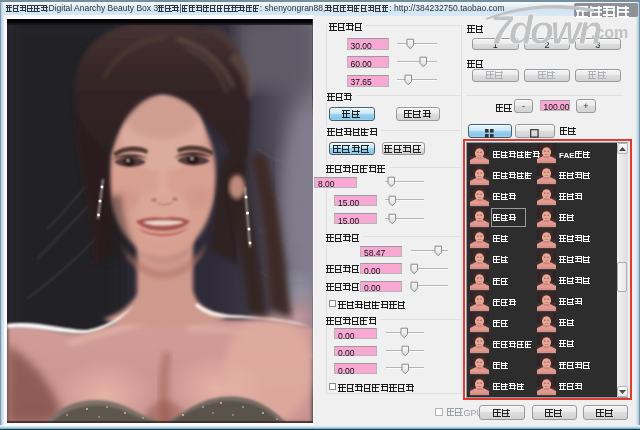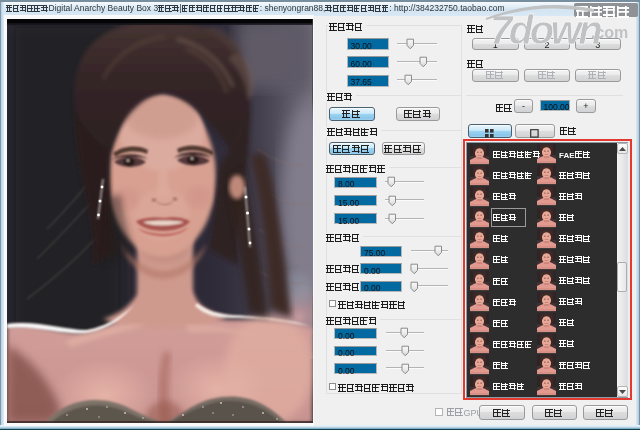--- a/index.html
+++ b/index.html
@@ -21,21 +21,21 @@
 .zy{width:7.5px;height:8px;margin:0 1px 0 0;color:#9aa0a6}
 .zw{width:7px;height:7px;margin:0 1px 0 0;color:#fff}
 .zm{width:12px;height:12px;margin:1.5px 1.5px 0 0;color:#fff;background-size:100% 2px,100% 1.7px,100% 2px,1.7px 100%,1.7px 100%!important}
 .lbl{position:absolute;height:9px;white-space:nowrap}
 .btn{position:absolute;border:1px solid #999a9b;border-radius:3px;
 background:linear-gradient(#f3f3f3,#ebebeb 45%,#dddddd 50%,#d1d2d4);
 box-shadow:inset 0 1px 0 #fcfcfc;text-align:center;font-size:9px;color:#1c1c1c;white-space:nowrap}
 .btnb{position:absolute;border:1px solid #49616e;border-radius:3px;
 background:linear-gradient(#e9f6fc,#cbe9f9 45%,#9ed4f0 50%,#8ac6ea 85%,#9ccfee);
 box-shadow:inset 0 1px 0 #f6fbfe;text-align:center;font-size:9px;color:#10303c;white-space:nowrap}
-.fld{position:absolute;background:#0369a1;border:1px solid #b6b6b6;border-top-color:#9a9a9a;
+.fld{position:absolute;background:#f9a8d4;border:1px solid #b6b6b6;border-top-color:#9a9a9a;
 font-size:8.5px;color:#111;padding:1.5px 0 0 3px;white-space:nowrap}
 .cb{position:absolute;background:#fff;border:1px solid #8d8d8d;width:7px;height:7px}
 .trk{position:absolute;height:2px;border-top:1px solid #b4b4b4;border-bottom:1px solid #fbfbfb}
 .gln{position:absolute;background:#e0e0e0}
 svg.th{position:absolute;overflow:visible}
 </style></head><body>
 <div id="win">
 
 <div class="abs" style="left:1px;top:1px;width:638px;height:428px;background:#f0f0f0"></div>
 <div class="abs" style="left:1px;top:1px;width:638px;height:14.5px;background:linear-gradient(#fbfdfe,#e7f1fa 30%,#d3e4f2 60%,#d9e8f4)"></div>
@@ -258,37 +258,37 @@
 <svg class="abs" width="9" height="12" style="left:404.0px;top:74.4px">
       <path d="M1 1.2 h6.5 v6.2 l-3.25 3.4 l-3.25 -3.4 z" fill="url(#gthumb)" stroke="#8c8c8c" stroke-width="1"></path>
     </svg>
 <div class="lbl" style="left:327px;top:91.5px"><i class="z z9"></i><i class="z z9"></i><i class="z z9"></i></div>
 <div class="btnb" style="left:328.5px;top:107px;width:46.5px;height:13.5px;padding-top:1.75px;font-size:9px"><i class="z zbt"></i><i class="z zbt"></i></div>
 <div class="btn" style="left:396px;top:107px;width:44px;height:13.5px;padding-top:1.75px;font-size:9px"><i class="z zbt"></i><i class="z zbt"></i><i class="z zbt"></i></div>
 <div class="lbl" style="left:327px;top:127px"><i class="z z9"></i><i class="z z9"></i><i class="z z9"></i><i class="z z9"></i><i class="z z9"></i><i class="z z9"></i></div>
 <div class="btnb" style="left:328.5px;top:142px;width:46.5px;height:13px;padding-top:1.5px;font-size:9px"><i class="z zbt"></i><i class="z zbt"></i><i class="z zbt"></i><i class="z zbt"></i></div>
 <div class="btn" style="left:381.5px;top:142px;width:43px;height:13px;padding-top:1.5px;font-size:9px"><i class="z zbt"></i><i class="z zbt"></i><i class="z zbt"></i><i class="z zbt"></i></div>
 <div class="lbl" style="left:326px;top:163.5px"><i class="z z9"></i><i class="z z9"></i><i class="z z9"></i><i class="z z9"></i><i class="z z9"></i><i class="z z9"></i><i class="z z9"></i></div>
-<div class="fld" style="left:334px;top:176.5px;width:43px;height:11px">8.00</div>
+<div class="fld" style="left:314px;top:176.5px;width:43px;height:11px">8.00</div>
 <div class="trk" style="left:385px;top:181px;width:38.5px"></div>
 <svg class="abs" width="9" height="12" style="left:386.8px;top:176.4px">
       <path d="M1 1.2 h6.5 v6.2 l-3.25 3.4 l-3.25 -3.4 z" fill="url(#gthumb)" stroke="#8c8c8c" stroke-width="1"></path>
     </svg>
 <div class="fld" style="left:334px;top:195px;width:43px;height:11px">15.00</div>
 <div class="trk" style="left:385px;top:199.4px;width:38.5px"></div>
 <svg class="abs" width="9" height="12" style="left:387.5px;top:194.8px">
       <path d="M1 1.2 h6.5 v6.2 l-3.25 3.4 l-3.25 -3.4 z" fill="url(#gthumb)" stroke="#8c8c8c" stroke-width="1"></path>
     </svg>
 <div class="fld" style="left:334px;top:213px;width:43px;height:11px">15.00</div>
 <div class="trk" style="left:385px;top:217.6px;width:38.5px"></div>
 <svg class="abs" width="9" height="12" style="left:387.8px;top:213.0px">
       <path d="M1 1.2 h6.5 v6.2 l-3.25 3.4 l-3.25 -3.4 z" fill="url(#gthumb)" stroke="#8c8c8c" stroke-width="1"></path>
     </svg>
 <div class="lbl" style="left:326px;top:232.5px"><i class="z z9"></i><i class="z z9"></i><i class="z z9"></i><i class="z z9"></i></div>
-<div class="fld" style="left:360px;top:245.5px;width:41.5px;height:11.5px">75.00</div>
+<div class="fld" style="left:360px;top:245.5px;width:41.5px;height:11.5px">58.47</div>
 <div class="trk" style="left:411px;top:250px;width:37.30000000000001px"></div>
 <svg class="abs" width="9" height="12" style="left:433.5px;top:245.4px">
       <path d="M1 1.2 h6.5 v6.2 l-3.25 3.4 l-3.25 -3.4 z" fill="url(#gthumb)" stroke="#8c8c8c" stroke-width="1"></path>
     </svg>
 <div class="lbl" style="left:326px;top:263.5px"><i class="z z9"></i><i class="z z9"></i><i class="z z9"></i><i class="z z9"></i></div>
 <div class="fld" style="left:360px;top:263px;width:41.5px;height:11px">0.00</div>
 <div class="trk" style="left:411px;top:267.5px;width:37.30000000000001px"></div>
 <svg class="abs" width="9" height="12" style="left:410.3px;top:262.9px">
       <path d="M1 1.2 h6.5 v6.2 l-3.25 3.4 l-3.25 -3.4 z" fill="url(#gthumb)" stroke="#8c8c8c" stroke-width="1"></path>
     </svg>

